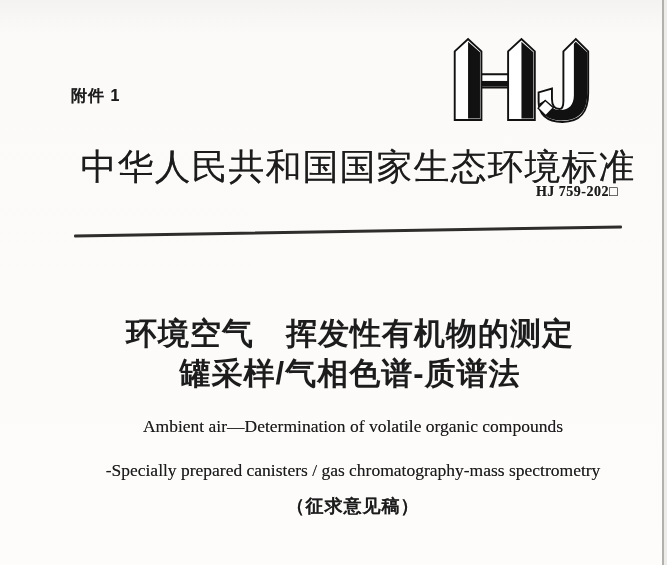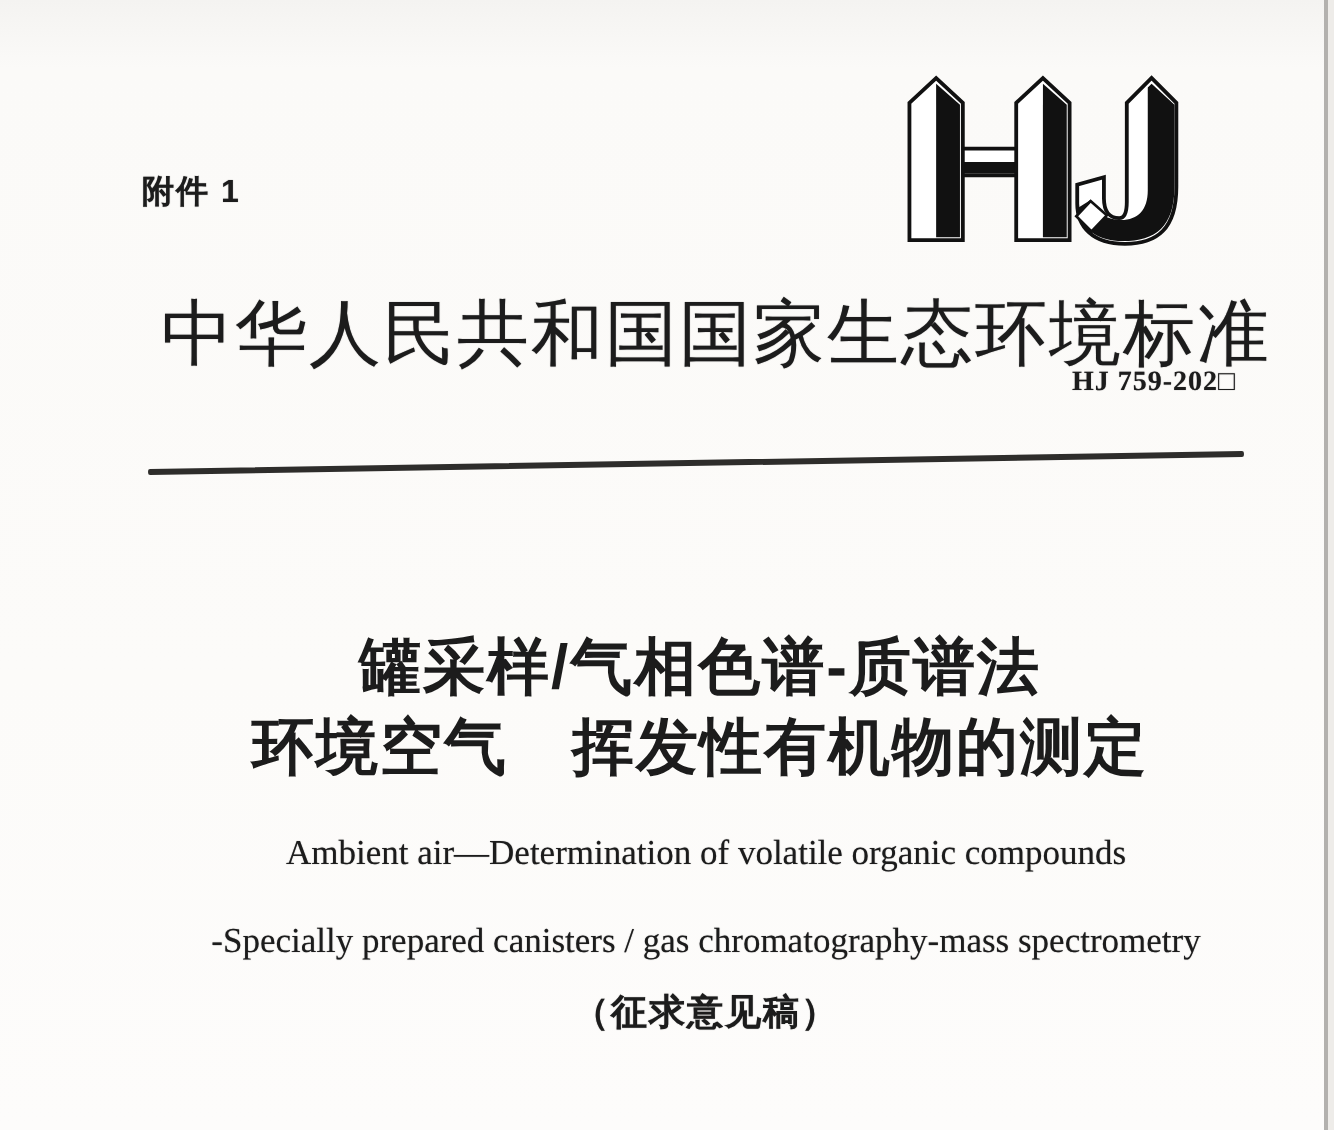--- a/index.html
+++ b/index.html
@@ -104,22 +104,22 @@
   </div>
 
   <h1 class="heading ink">中华人民共和国国家生态环境标准</h1>
 
   <div class="std-num ink">HJ 759-202□</div>
 
 
   <div class="rule"></div>
 
   <div class="title-cn">
+    <div>环境空气　挥发性有机物的测定</div>
     <div>罐采样/气相色谱-质谱法</div>
-    <div>环境空气　挥发性有机物的测定</div>
   </div>
 
   <div class="title-en1 ink">Ambient air—Determination of volatile organic compounds</div>
 
   <div class="title-en2 ink">-Specially prepared canisters / gas chromatography-mass spectrometry</div>
 
   <div class="draft ink">（征求意见稿）</div>
 
   <div class="page-edge-line"></div>
   <div class="page-edge-strip"></div>

